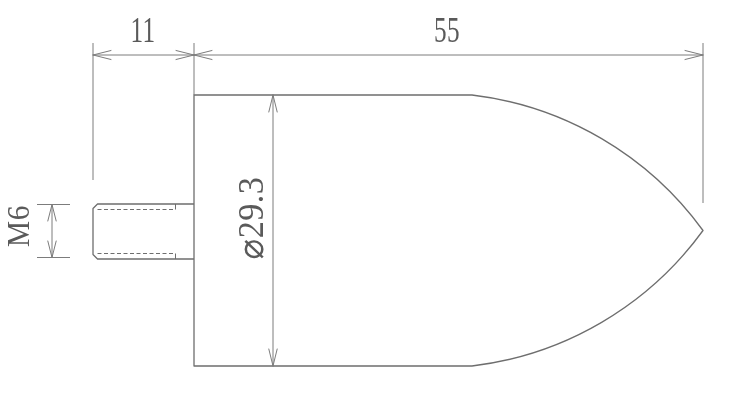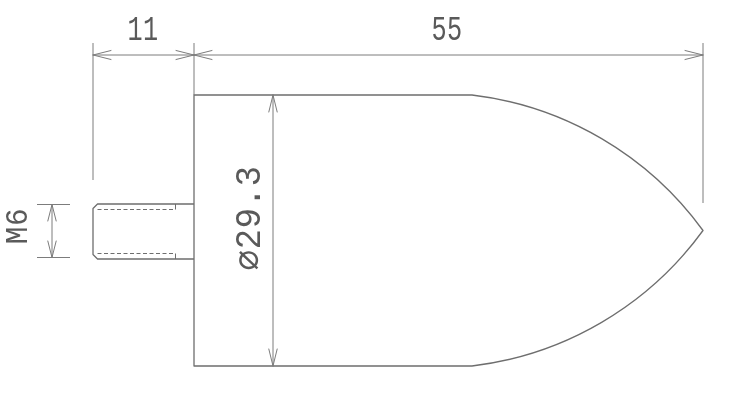--- a/index.html
+++ b/index.html
@@ -3,21 +3,21 @@
 <meta charset="utf-8">
 <style>
   * { margin: 0; padding: 0; box-sizing: border-box; }
   html, body { background: #ffffff; }
   .canvas {
     position: relative;
     width: 744px;
     height: 399px;
     background: #ffffff;
     overflow: hidden;
-    font-family: Liberation Mono, monospace;
+    font-family: Liberation Serif, serif;
   }
   .canvas svg { position: absolute; left: 0; top: 0; }
   .dim-label {
     position: absolute;
     color: #5a5a5a;
     line-height: 1;
     text-align: center;
     white-space: nowrap;
     font-weight: normal;
     letter-spacing: 0.5px;

